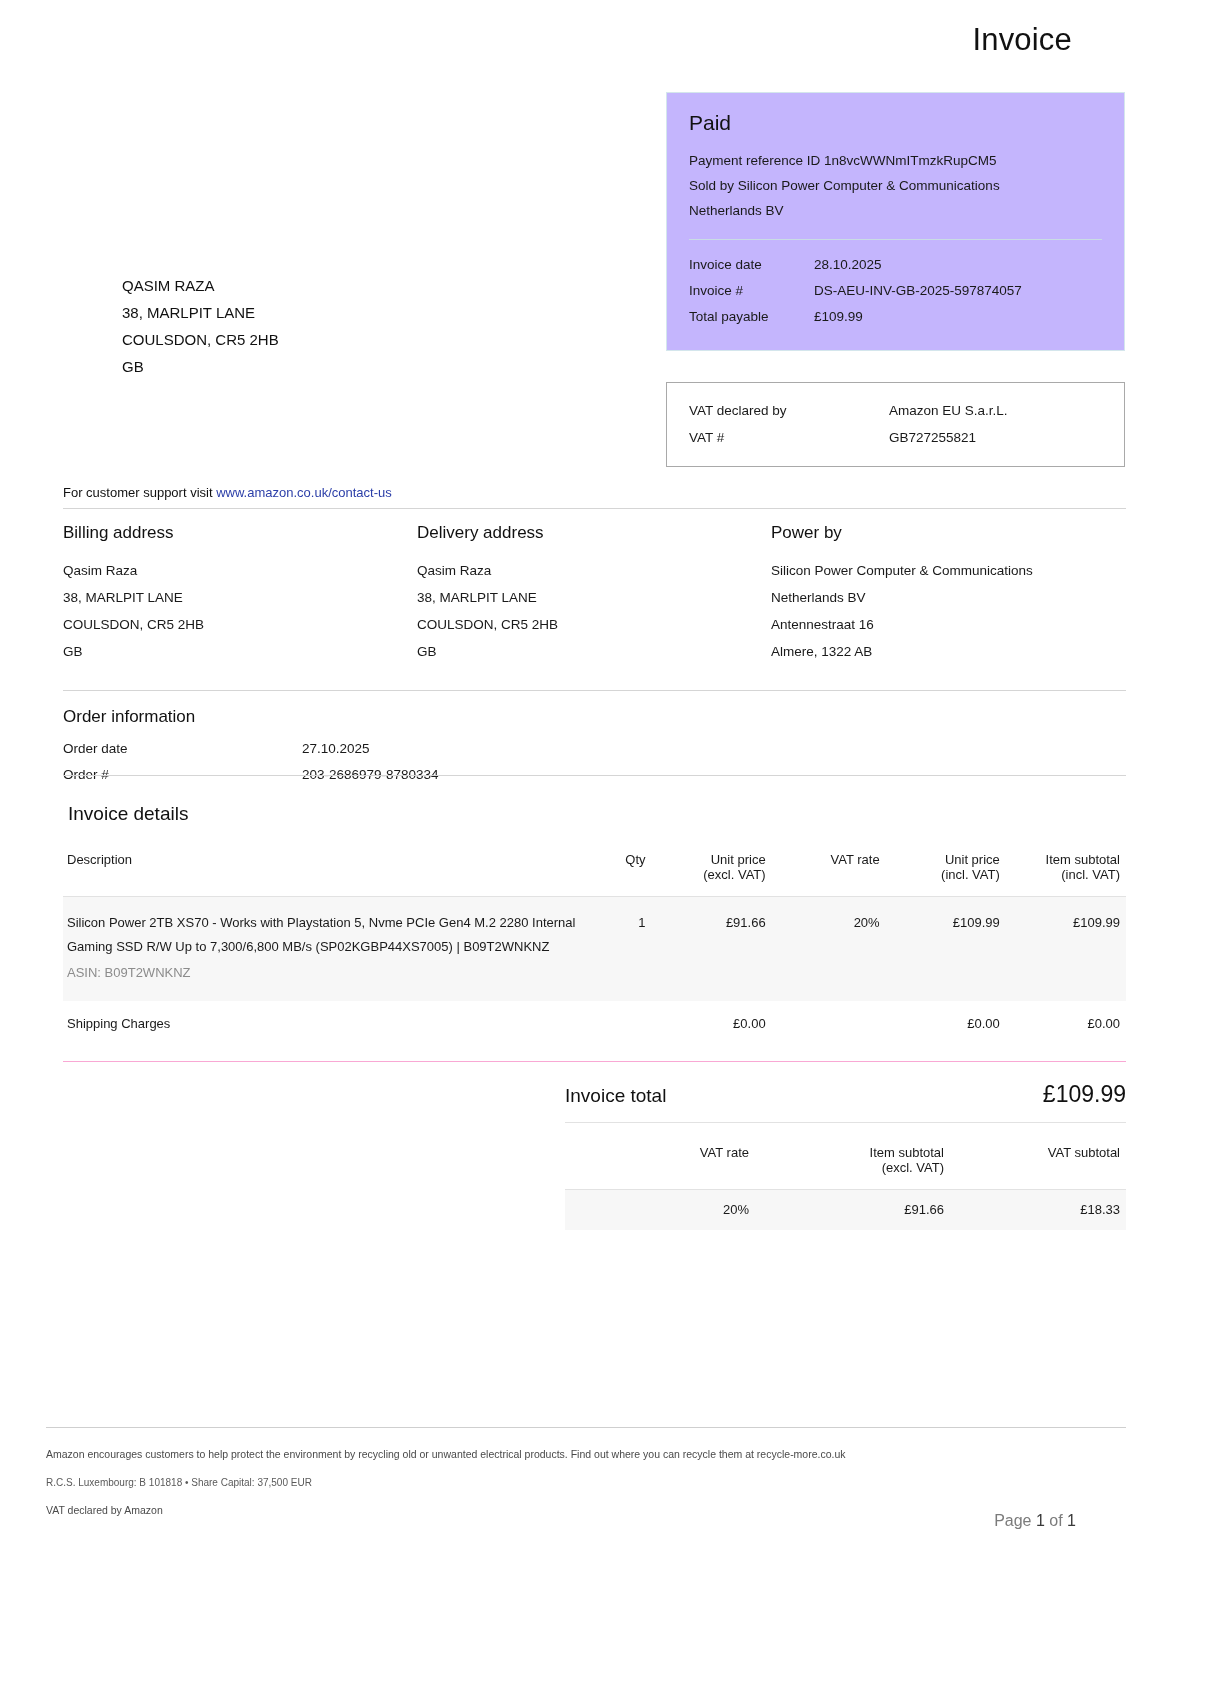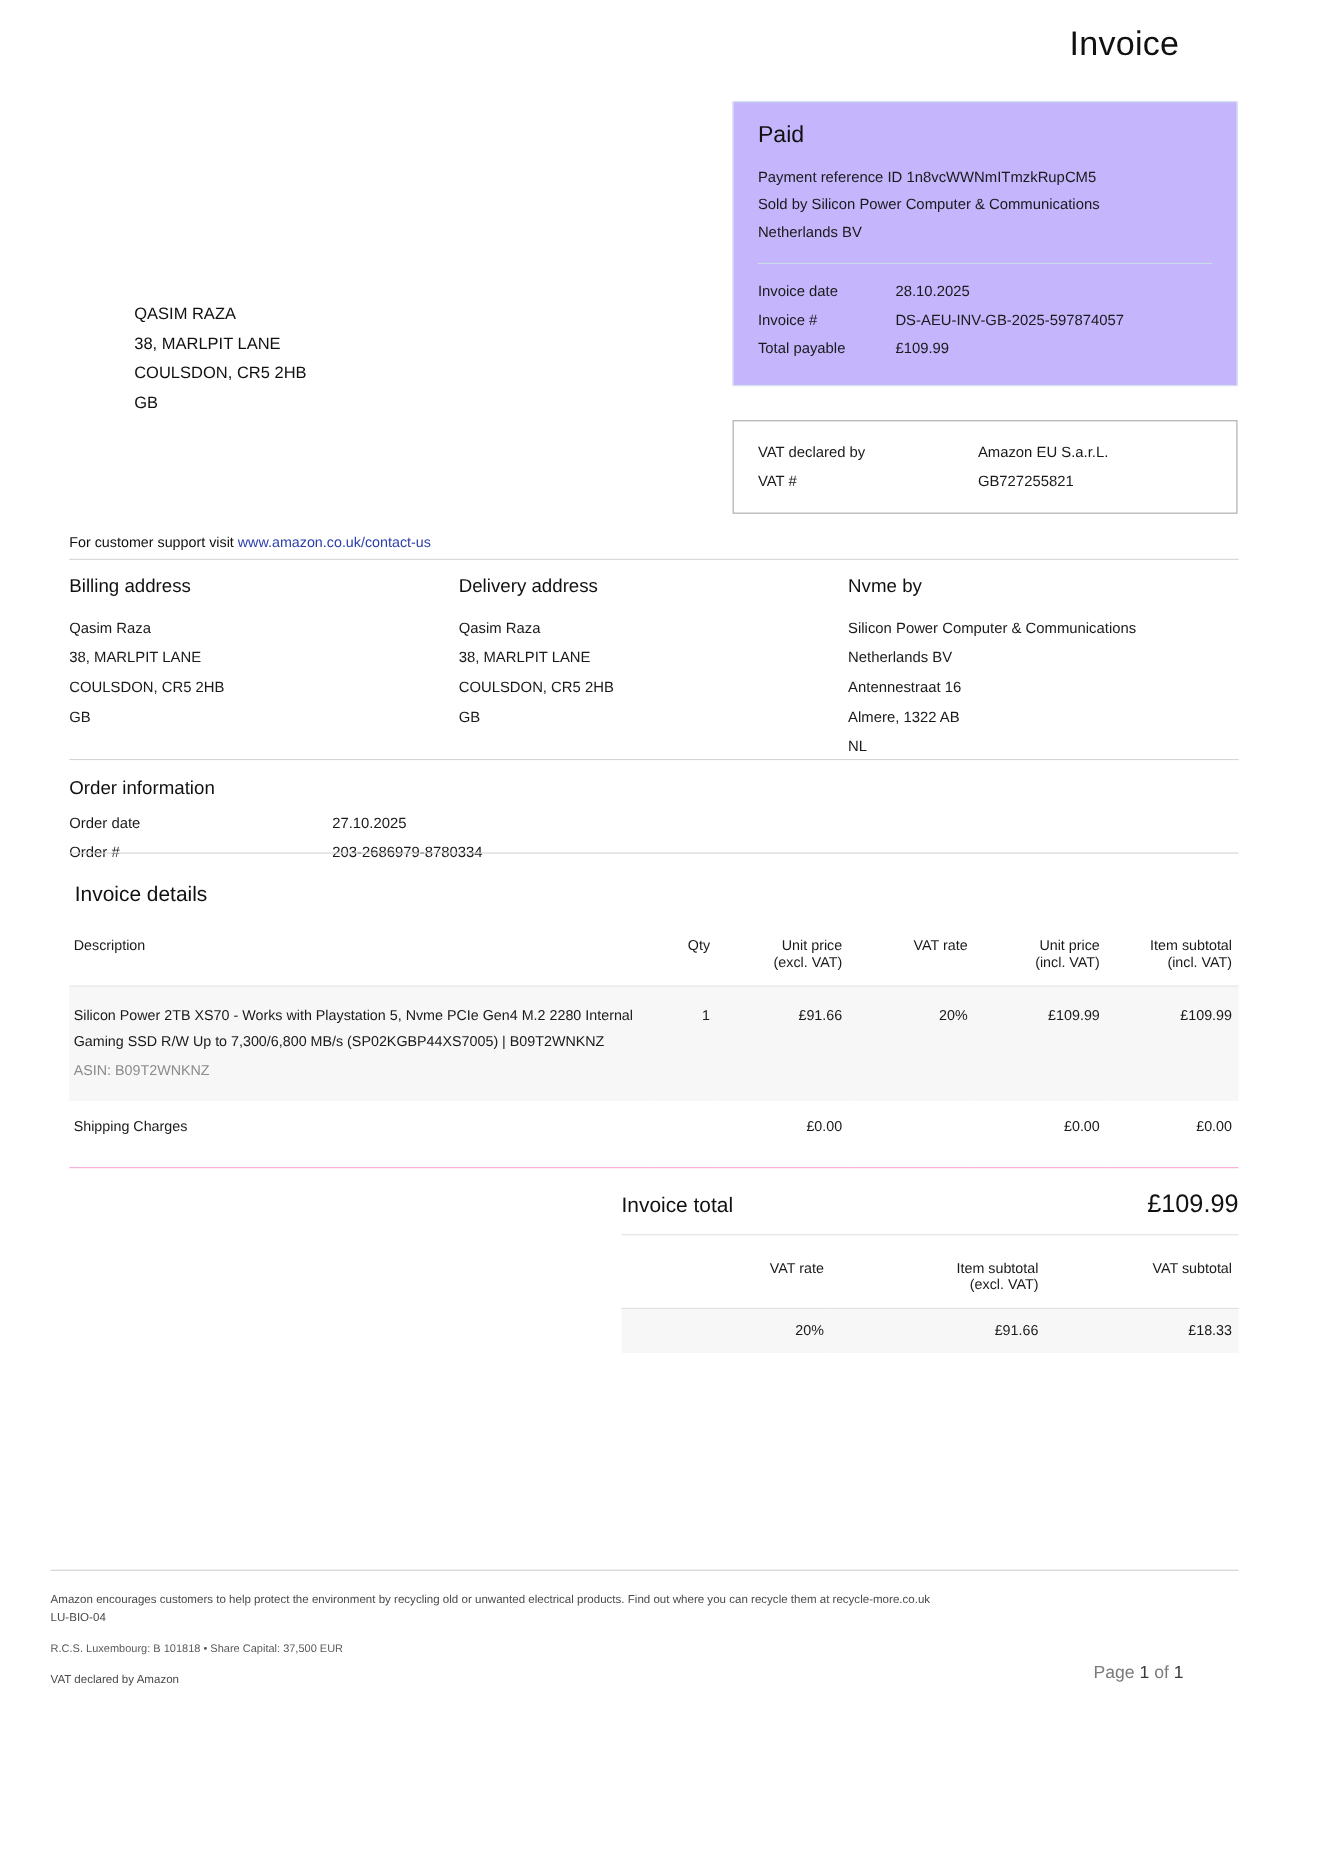--- a/index.html
+++ b/index.html
@@ -331,26 +331,25 @@
       <div class="addr-l">GB</div>
     </div>
     <div class="addr-col">
       <div class="addr-h">Delivery address</div>
       <div class="addr-l">Qasim Raza</div>
       <div class="addr-l">38, MARLPIT LANE</div>
       <div class="addr-l">COULSDON, CR5 2HB</div>
       <div class="addr-l">GB</div>
     </div>
     <div class="addr-col">
-      <div class="addr-h">Nvme by</div>
+      <div class="addr-h">Power by</div>
       <div class="addr-l">Silicon Power Computer &amp; Communications</div>
       <div class="addr-l">Netherlands BV</div>
       <div class="addr-l">Antennestraat 16</div>
       <div class="addr-l">Almere, 1322 AB</div>
-      <div class="addr-l">NL</div>
     </div>
   </div>
 
   <div class="hr" style="top:690px;"></div>
 
   <div class="order-info">
     <div class="order-h">Order information</div>
     <div class="order-row">
       <div class="order-key">Order date</div>
       <div>27.10.2025</div>
@@ -431,21 +430,20 @@
         <td>20%</td>
         <td>£91.66</td>
         <td>£18.33</td>
       </tr>
     </tbody>
   </table>
 
   <div class="footer">
     <div class="footer-rule"></div>
     <div class="footer-line">Amazon encourages customers to help protect the environment by recycling old or unwanted electrical products. Find out where you can recycle them at recycle-more.co.uk</div>
-    <div class="footer-line">LU-BIO-04</div>
     <div class="footer-gap"></div>
     <div class="footer-small">R.C.S. Luxembourg: B 101818 • Share Capital: 37,500 EUR</div>
     <div class="footer-gap"></div>
     <div class="footer-line">VAT declared by Amazon</div>
   </div>
 
   <div class="page-num"><span>Page </span><b>1</b><span> of </span><b>1</b></div>
 
 </div>
 

